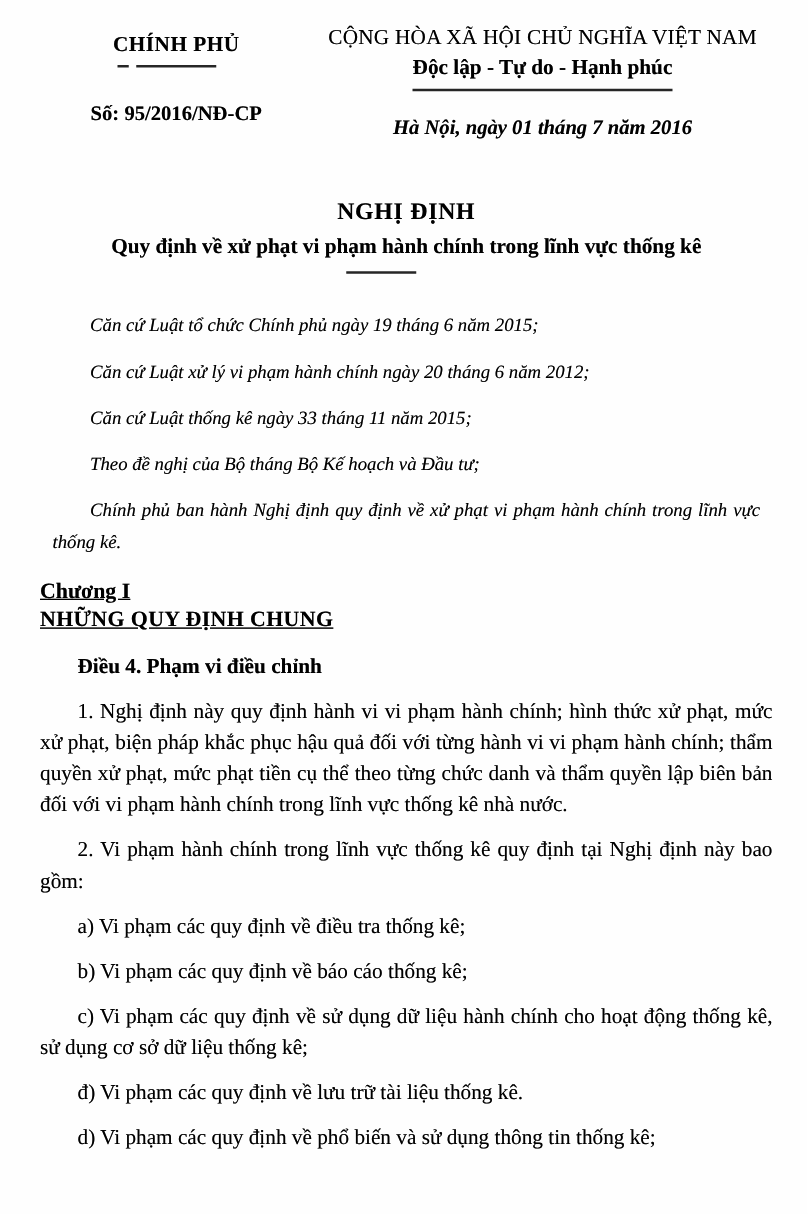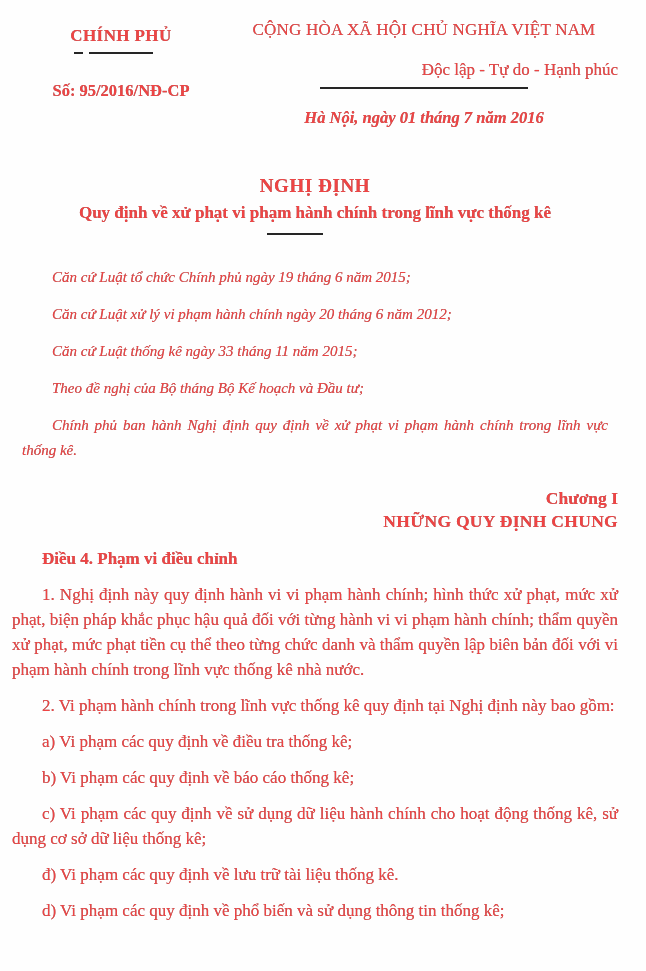--- a/index.html
+++ b/index.html
@@ -6,23 +6,23 @@
     margin: 0;
     padding: 0;
     background: #ffffff;
   }
   .page {
     position: relative;
     width: 646px;
     height: 971px;
     box-sizing: border-box;
     margin: 0 auto;
-    padding: 20px 28px 8px 12px;
+    padding: 20px 28px 8px 32px;
     background: #fefefe;
-    color: #ef4444;
+    color: #000000;
     font-family: "Liberation Serif", "DejaVu Serif", serif;
     overflow: hidden;
     text-shadow: 0 0 0.4px rgba(20,20,20,0.55);
   }
 
   
   .doc-header { display: flex; align-items: flex-start; }
   .header-left {
     width: 218px;
     text-align: center;
@@ -61,24 +61,23 @@
     font-size: 16.5px;
     white-space: nowrap;
   }
   .national-title {
     font-weight: normal;
     font-size: 17px;
     letter-spacing: 0.2px;
     white-space: nowrap;
   }
   .national-motto {
-    font-weight: normal;
+    font-weight: bold;
     font-size: 17px;
-    margin-top: 20px;
-    text-align: right;
+    margin-top: 4px;
   }
   .motto-underline {
     width: 208px;
     height: 2px;
     background: #262626;
     margin: 7px auto 0;
   }
   .place-date {
     margin-top: 19px;
     font-style: italic;
@@ -112,21 +111,21 @@
   .preamble p {
     font-style: italic;
     font-size: 15px;
     line-height: 25px;
     margin: 0 10px 12px;
     text-indent: 30px;
     text-align: justify;
   }
 
   
-  .chapter { text-align: right; margin-top: 24px; font-weight: bold; }
+  .chapter { text-align: left; margin-top: 14px; font-weight: bold; text-decoration: underline; }
   .chapter-number { font-size: 17.5px; line-height: 23px; }
   .chapter-title  { font-size: 17.5px; line-height: 23px; letter-spacing: 0.3px; }
 
   
   .article-heading {
     margin-top: 16px;
     font-weight: bold;
     font-size: 17px;
     text-indent: 30px;
   }

